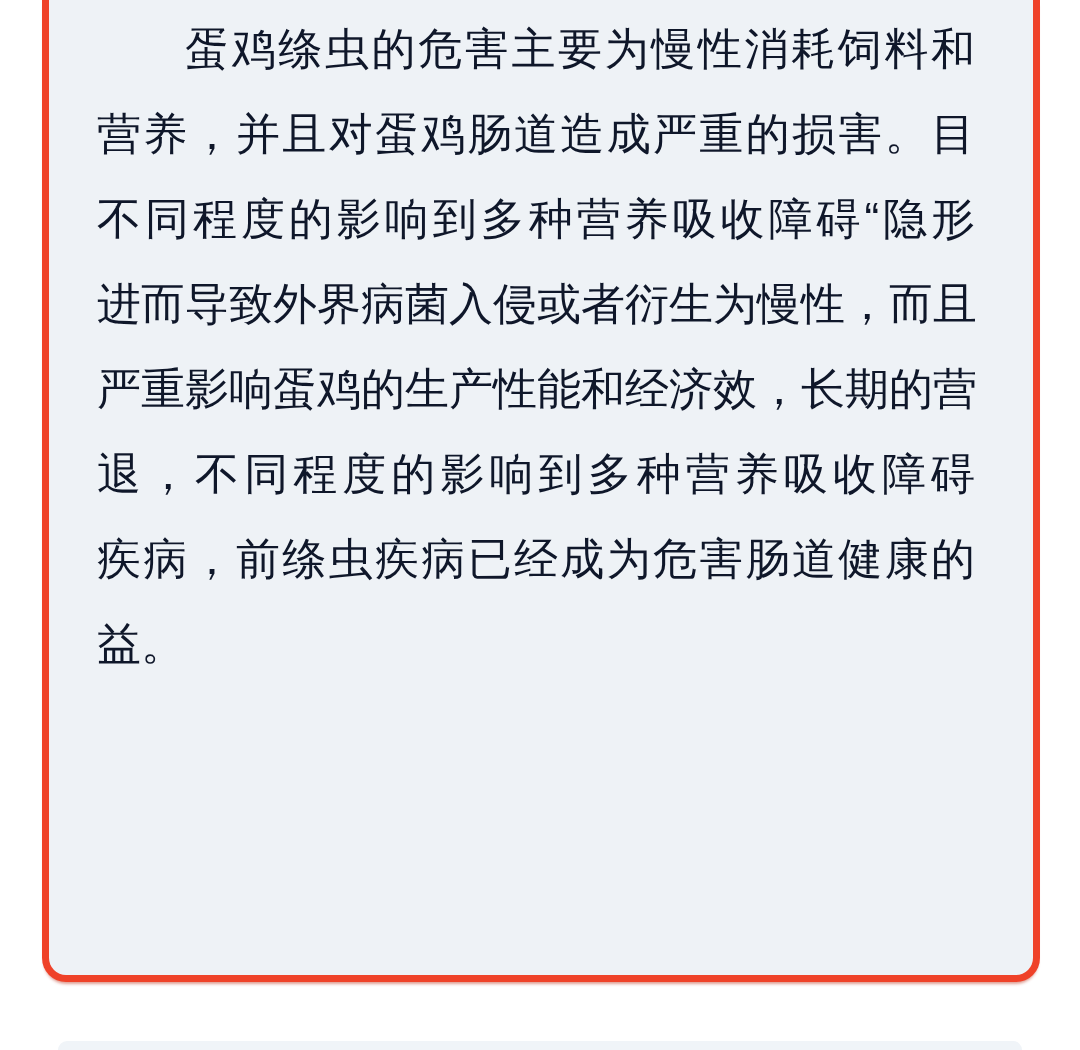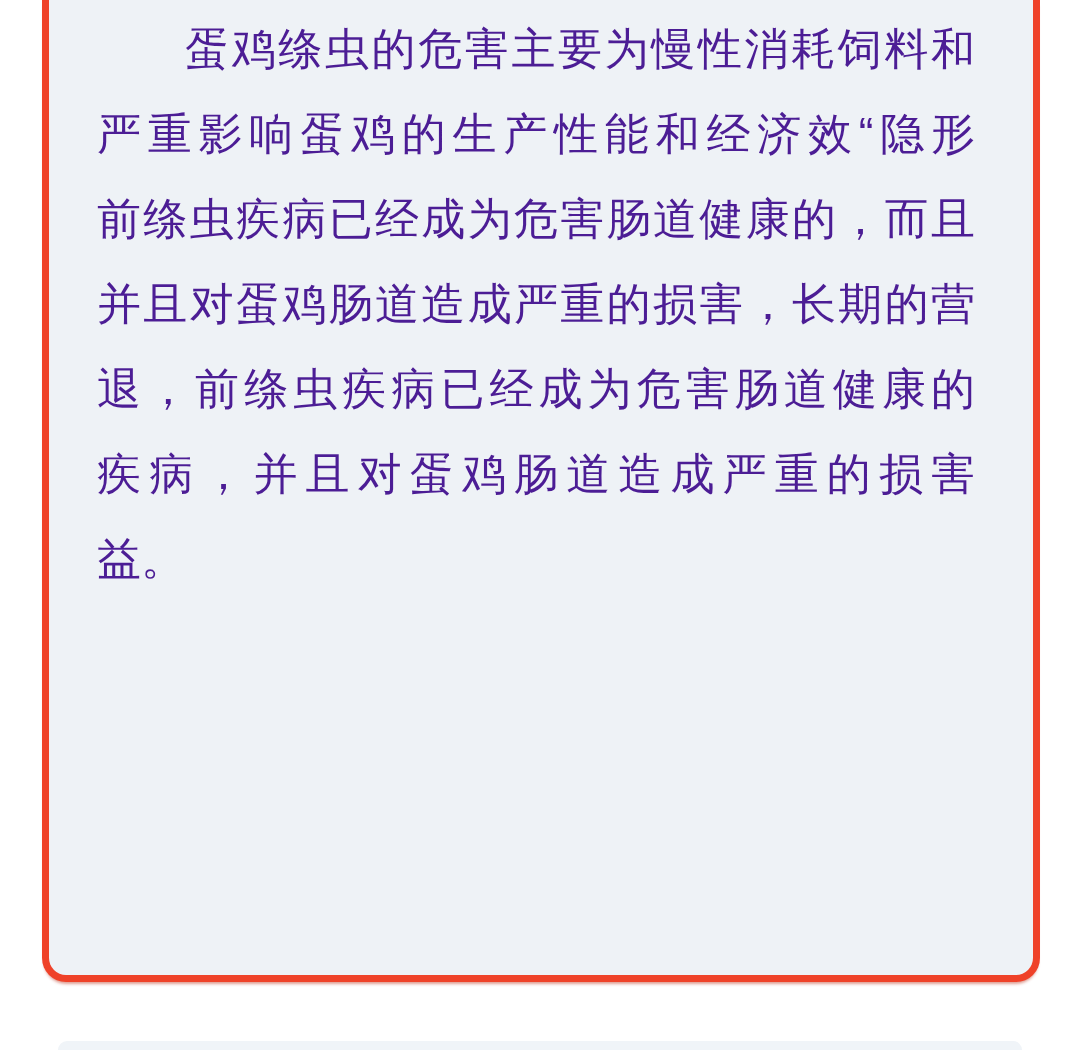--- a/index.html
+++ b/index.html
@@ -29,21 +29,21 @@
     border-top: none;
     border-radius: 0 0 24px 24px;
     box-shadow: 0 4px 3px -2px rgba(185, 42, 20, 0.45);
   }
   .paragraph {
     box-sizing: border-box;
     width: 100%;
     padding: 6px 58px 0 48px;
     font-size: 44px;
     line-height: 85px;
-    color: #4c1d95;
+    color: #0f172a;
     letter-spacing: 0;
   }
   .paragraph .line {
     text-align: justify;
     text-align-last: justify;
     white-space: nowrap;
     height: 85px;
     overflow: hidden;
   }
   .paragraph .line.first {
@@ -63,24 +63,25 @@
   }
 </style>
 </head>
 <body>
 
 <div class="stage">
 
   <div class="content-card">
     <div class="paragraph">
       <div class="line first">蛋鸡绦虫的危害主要为慢性消耗饲料和</div>
-      <div class="line">严重影响蛋鸡的生产性能和经济效“隐形</div>
-      <div class="line">前绦虫疾病已经成为危害肠道健康的，而且</div>
-      <div class="line">并且对蛋鸡肠道造成严重的损害，长期的营</div>
-      <div class="line">退，前绦虫疾病已经成为危害肠道健康的</div>
-      <div class="line">疾病，并且对蛋鸡肠道造成严重的损害</div>
+      <div class="line">营养，并且对蛋鸡肠道造成严重的损害。目</div>
+      <div class="line">不同程度的影响到多种营养吸收障碍“隐形</div>
+      <div class="line">进而导致外界病菌入侵或者衍生为慢性，而且</div>
+      <div class="line">严重影响蛋鸡的生产性能和经济效，长期的营</div>
+      <div class="line">退，不同程度的影响到多种营养吸收障碍</div>
+      <div class="line">疾病，前绦虫疾病已经成为危害肠道健康的</div>
       <div class="line last">益。</div>
     </div>
   </div>
 
   <div class="next-card-top"></div>
 
 </div>
 
 </body></html>

